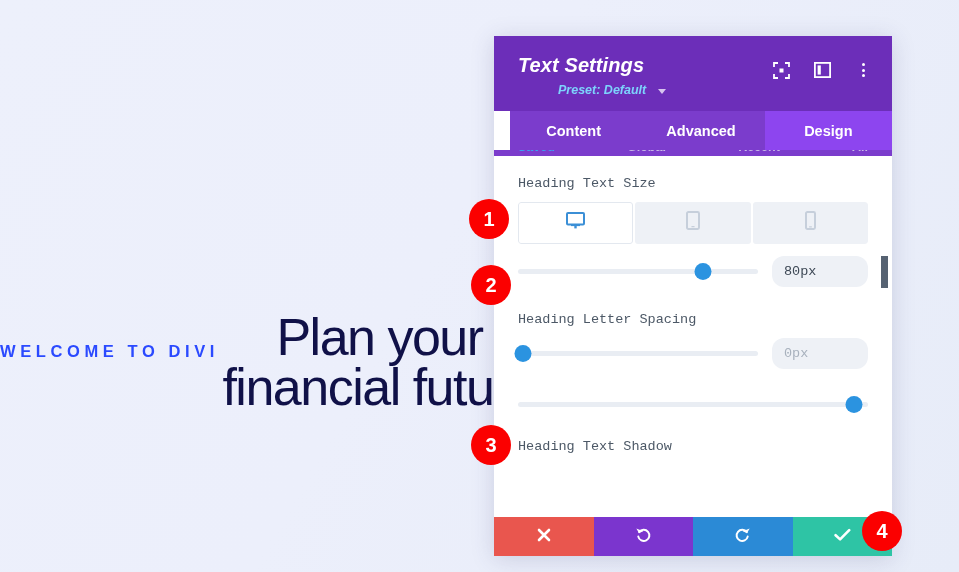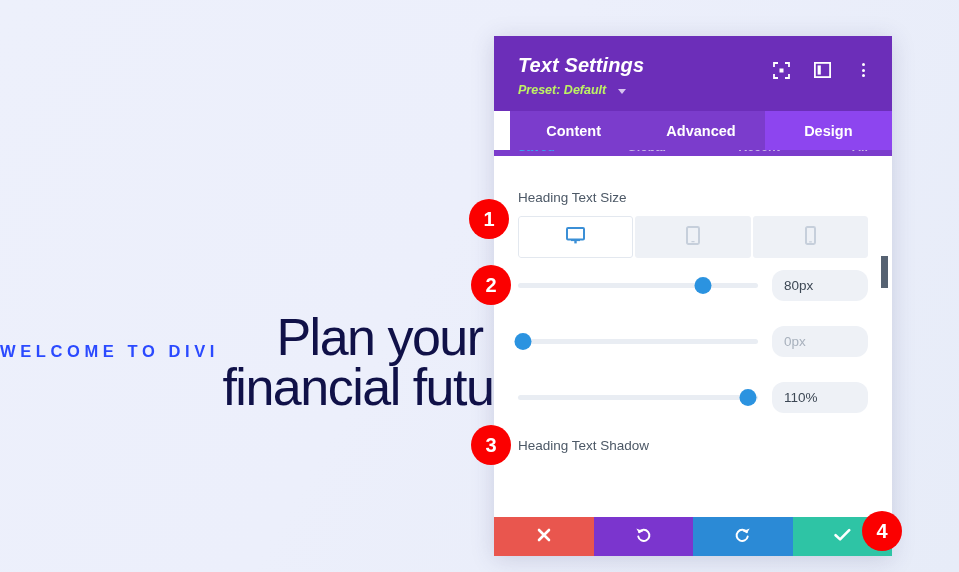--- a/index.html
+++ b/index.html
@@ -78,27 +78,28 @@
   .panel-title {
     color: #ffffff;
     font-size: 20px;
     font-weight: bold;
     letter-spacing: 0.1px;
     line-height: 1.2;
   }
 
   .panel-preset {
     margin-top: 6px;
-    color: #bef264;
+    color: #7dd3fc;
     font-size: 12.5px;
     font-weight: bold;
     display: inline-flex;
     align-items: center;
     gap: 12px;
     cursor: pointer;
+    margin-left: 40px;
   }
   .caret-down {
     display: inline-block;
     width: 0; height: 0;
     border-left: 4px solid transparent;
     border-right: 4px solid transparent;
     border-top: 5px solid #d7c4ef;
     position: relative;
     top: 1px;
   }
@@ -167,21 +168,22 @@
   }
   .subtab-strip .sb { color: #c8b8e8; white-space: nowrap; }
   .subtab-strip .sb.active { color: #39a2f2; }
 
   
   .panel-body {
     flex: 1 1 auto;
     position: relative;
     background: #ffffff;
     overflow: hidden;
-    padding: 34px 24px 0 24px;
+    padding: 20px 24px 0 24px;
+    font-family: Liberation Mono, monospace;
   }
 
   .field-label {
     font-size: 13.5px;
     color: #4c5866;
     margin-bottom: 11px;
   }
 
   .field-group { margin-bottom: 25px; }
 
@@ -403,36 +405,36 @@
         <div class="slider-row">
           <div class="slider-track-wrap">
             <div class="slider-track"></div>
             <div class="slider-thumb" id="thumb-size" style="left: 77%;"></div>
           </div>
           <div class="value-box">80px</div>
         </div>
       </div>
 
       <div class="field-group">
+        <div class="field-label">Heading Letter Spacing</div>
         <div class="slider-row">
           <div class="slider-track-wrap">
             <div class="slider-track"></div>
             <div class="slider-thumb" id="thumb-spacing" style="left: 2%;"></div>
           </div>
           <div class="value-box placeholder">0px</div>
         </div>
       </div>
 
       <div class="field-group">
         <div class="slider-row">
           <div class="slider-track-wrap">
             <div class="slider-track"></div>
             <div class="slider-thumb" id="thumb-lineheight" style="left: 96%;"></div>
           </div>
-          <div class="value-box">110%</div>
         </div>
       </div>
 
       <div class="field-group">
         <div class="field-label">Heading Text Shadow</div>
       </div>
 
       <div class="panel-scrollbar">
         <div class="thumb"></div>
       </div>

